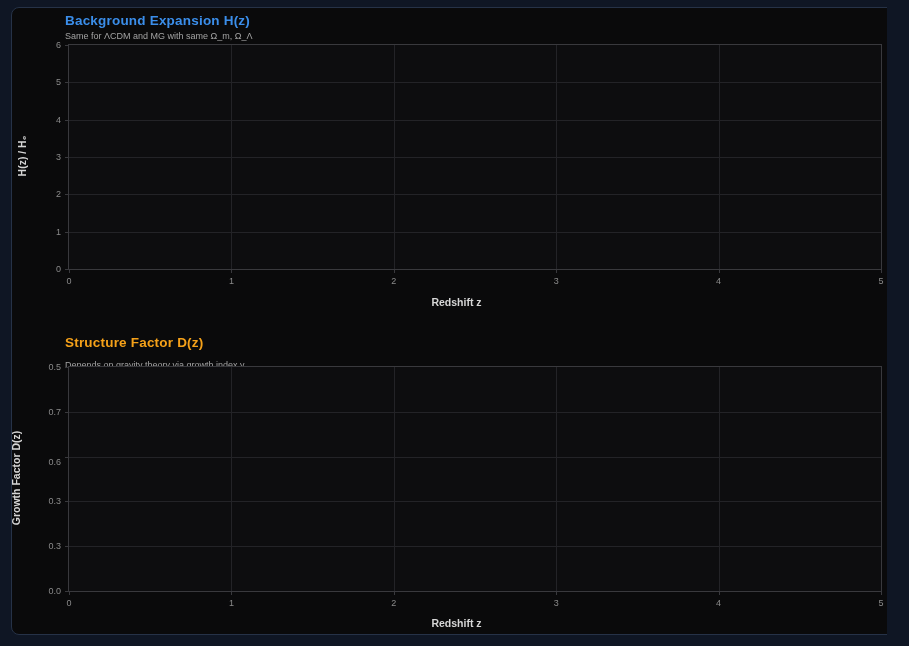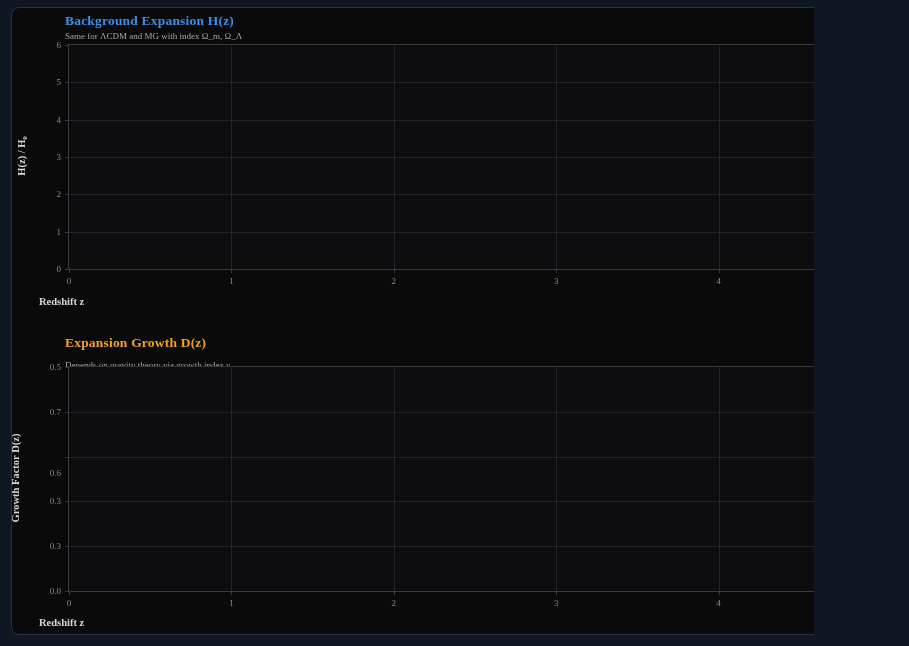--- a/index.html
+++ b/index.html
@@ -1,19 +1,19 @@
 <!DOCTYPE html>
 <html style="--page-bg: #0f1624; --card-bg: #0a0a0b; --card-border: #263247; --plot-bg: #0d0d0f; --grid: #232327; --spine: #39393d; --tick-color: #8b8b8b; --subtitle-color: #a3a3a3; --axis-label: #d6d6d6;"><head>
 <meta charset="utf-8">
 <style>
   html,body { margin:0; padding:0; background:#0f1624; }
   .page {
-    position:relative; width:814px; height:646px;
+    position:relative; width:887px; height:646px;
     background: var(--page-bg, #0f1624);
-    font-family:Liberation Serif, serif;
+    font-family:Liberation Sans, sans-serif;
     overflow:hidden;
   }
   .card {
     position:absolute; left:11px; top:7px; width:886px; height:626px;
     background: var(--card-bg, #0a0a0b);
     border:1px solid var(--card-border, #263247);
     border-radius:8px;
   }
   .chart-title {
     position:absolute; left:53px; margin:0;
@@ -36,38 +36,38 @@
   .tick-mark-y { position:absolute; right:100%; width:4px; height:1px; background:var(--spine,#39393d); }
   .tick-label-x {
     position:absolute; top:calc(100% + 7px); transform:translateX(-50%);
     font-size:9px; color:var(--tick-color,#8b8b8b); white-space:nowrap;
   }
   .tick-label-y {
     position:absolute; right:calc(100% + 8px); transform:translateY(-50%);
     font-size:9px; color:var(--tick-color,#8b8b8b); white-space:nowrap;
   }
   .xlabel {
-    position:absolute; left:27px; width:813px; text-align:left;
+    position:absolute; left:38px; width:813px; text-align:center;
     font-size:10.5px; font-weight:bold; color:var(--axis-label,#d6d6d6);
   }
   .ylabel {
     position:absolute; width:224px; height:14px; text-align:center;
     font-size:10.5px; font-weight:bold; color:var(--axis-label,#d6d6d6);
     transform:rotate(-90deg); white-space:nowrap;
   }
 </style>
 </head>
 <body>
 
 <div class="page">
   <div class="card">
 
     <section>
       <h2 class="chart-title" style="top: 5px; color: rgb(59, 142, 234);">Background Expansion H(z)</h2>
-      <div class="chart-subtitle" style="top:23px;">Same for ΛCDM and MG with index Ω_m, Ω_Λ</div>
+      <div class="chart-subtitle" style="top:23px;">Same for ΛCDM and MG with same Ω_m, Ω_Λ</div>
       <div class="ylabel" style="left:-101px; top:141px;">H(z) / H₀</div>
       <div class="plot" style="top:36px;">
           <div class="tick-mark-x" style="left: 0px;"></div>
           <div class="tick-label-x" style="left: 0px;">0</div>
           <div class="gridline-v" style="left: 162.4px;"></div>
           <div class="tick-mark-x" style="left: 162.4px;"></div>
           <div class="tick-label-x" style="left: 162.4px;">1</div>
           <div class="gridline-v" style="left: 324.8px;"></div>
           <div class="tick-mark-x" style="left: 324.8px;"></div>
           <div class="tick-label-x" style="left: 324.8px;">2</div>
@@ -96,21 +96,21 @@
           <div class="gridline-h" style="top: 37.3px;"></div>
           <div class="tick-mark-y" style="top: 37.3px;"></div>
           <div class="tick-label-y" style="top: 37.3px;">5</div>
           <div class="tick-mark-y" style="top: 0px;"></div>
           <div class="tick-label-y" style="top: 0px;">6</div>
         </div>
       <div class="xlabel" style="top:288px;">Redshift z</div>
     </section>
 
     <section>
-      <h2 class="chart-title" style="top: 327px; color: rgb(245, 161, 25);">Expansion Growth D(z)</h2>
+      <h2 class="chart-title" style="top: 327px; color: rgb(245, 161, 25);">Structure Factor D(z)</h2>
       <div class="chart-subtitle" style="top:352px;">Depends on gravity theory via growth index γ</div>
       <div class="ylabel" style="left:-107px; top:463px;">Growth Factor D(z)</div>
       <div class="plot" style="top:358px;">
           <div class="tick-mark-x" style="left: 0px;"></div>
           <div class="tick-label-x" style="left: 0px;">0</div>
           <div class="gridline-v" style="left: 162.4px;"></div>
           <div class="tick-mark-x" style="left: 162.4px;"></div>
           <div class="tick-label-x" style="left: 162.4px;">1</div>
           <div class="gridline-v" style="left: 324.8px;"></div>
           <div class="tick-mark-x" style="left: 324.8px;"></div>
@@ -126,21 +126,21 @@
           <div class="tick-mark-y" style="top: 224px;"></div>
           <div class="tick-label-y" style="top: 224px;">0.0</div>
           <div class="gridline-h" style="top: 179.2px;"></div>
           <div class="tick-mark-y" style="top: 179.2px;"></div>
           <div class="tick-label-y" style="top: 179.2px;">0.3</div>
           <div class="gridline-h" style="top: 134.4px;"></div>
           <div class="tick-mark-y" style="top: 134.4px;"></div>
           <div class="tick-label-y" style="top: 134.4px;">0.3</div>
           <div class="gridline-h" style="top: 89.6px;"></div>
           <div class="tick-mark-y" style="top: 89.6px;"></div>
-          <div class="tick-label-y" style="top: 106px;">0.6</div>
+          <div class="tick-label-y" style="top: 95px;">0.6</div>
           <div class="gridline-h" style="top: 44.8px;"></div>
           <div class="tick-mark-y" style="top: 44.8px;"></div>
           <div class="tick-label-y" style="top: 44.8px;">0.7</div>
           <div class="tick-mark-y" style="top: 0px;"></div>
           <div class="tick-label-y" style="top: 0px;">0.5</div>
         </div>
       <div class="xlabel" style="top:609px;">Redshift z</div>
     </section>
 
   </div>

